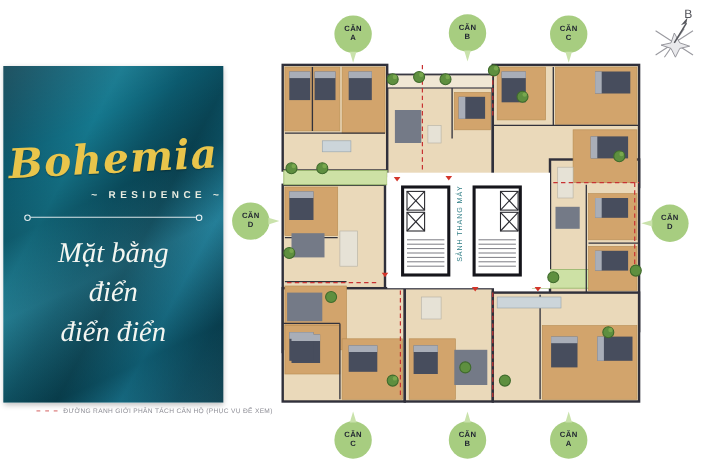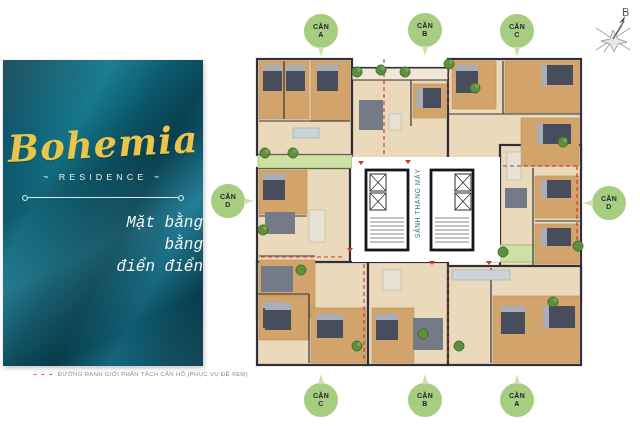--- a/index.html
+++ b/index.html
@@ -23,37 +23,37 @@
       rgba(0,0,0,.18) 40%, rgba(255,255,255,.07) 58%,
       rgba(0,0,0,.22) 82%, rgba(255,255,255,.05) 100%);
   }
   .brand-logo{
     position:absolute;left:0;top:62px;width:100%;text-align:center;
     font-family:"DejaVu Serif",serif;font-style:italic;font-weight:bold;
     font-size:37px;color:#e9c54b;transform:rotate(-3deg);
     text-shadow:0 1px 1px rgba(0,0,0,.25);letter-spacing:1px;
   }
   .brand-residence{
-    position:absolute;left:0;top:112px;width:100%;text-align:center;
-    font-size:9px;letter-spacing:4px;color:#e7ebe0;font-weight:normal;
+    position:absolute;left:0;top:112px;width:100%;text-align:right;
+    font-size:9px;letter-spacing:4px;color:#e7ebe0;font-weight:bold;
   }
   .brand-divider{
     position:absolute;left:25px;top:137px;width:150px;height:0;
     border-top:1px solid rgba(255,255,255,.85);
   }
   .brand-divider::before,.brand-divider::after{
     content:"";position:absolute;top:-3px;width:4px;height:4px;border-radius:50%;
     border:1px solid rgba(255,255,255,.9);background:transparent;
   }
   .brand-divider::before{left:-6px;}
   .brand-divider::after{right:-6px;}
   .brand-title{
-    position:absolute;left:0;top:152px;width:100%;text-align:right;
-    font-family:Liberation Mono, monospace;font-style:italic;
-    font-size:16px;line-height:1.38;color:#f4f6f1;
+    position:absolute;left:0;top:152px;width:100%;text-align:center;
+    font-family:Liberation Serif, serif;font-style:italic;
+    font-size:26px;line-height:1.38;color:#f4f6f1;
   }
   
   .legend{
     position:absolute;left:33px;top:370px;width:220px;
     font-size:6px;color:#8d8d95;letter-spacing:.3px;white-space:nowrap;
   }
   .legend .dashes{color:#c83232;font-weight:bold;letter-spacing:1px;margin-right:4px;font-size:7px;}
   
   .marker{
     position:absolute;width:34px;height:34px;border-radius:50%;
@@ -81,21 +81,21 @@
 </style>
 </head>
 <body>
 
 <div class="brand-panel">
   <div class="brand-logo">Bohemia</div>
   <div class="brand-residence">~ RESIDENCE ~</div>
   <div class="brand-divider"></div>
   <div class="brand-title">
     <div>Mặt bằng</div>
-    <div>bằng</div>
+    <div>điển</div>
     <div>điển điển</div>
   </div>
 </div>
 
 <div class="legend">
   <span class="dashes">– – –</span><span>ĐƯỜNG RANH GIỚI PHÂN TÁCH CĂN HỘ (PHỤC VỤ ĐỂ XEM)</span>
 </div>
 
 <svg class="floorplan" width="334" height="314" viewBox="0 0 334 314" xmlns="http://www.w3.org/2000/svg">
 

